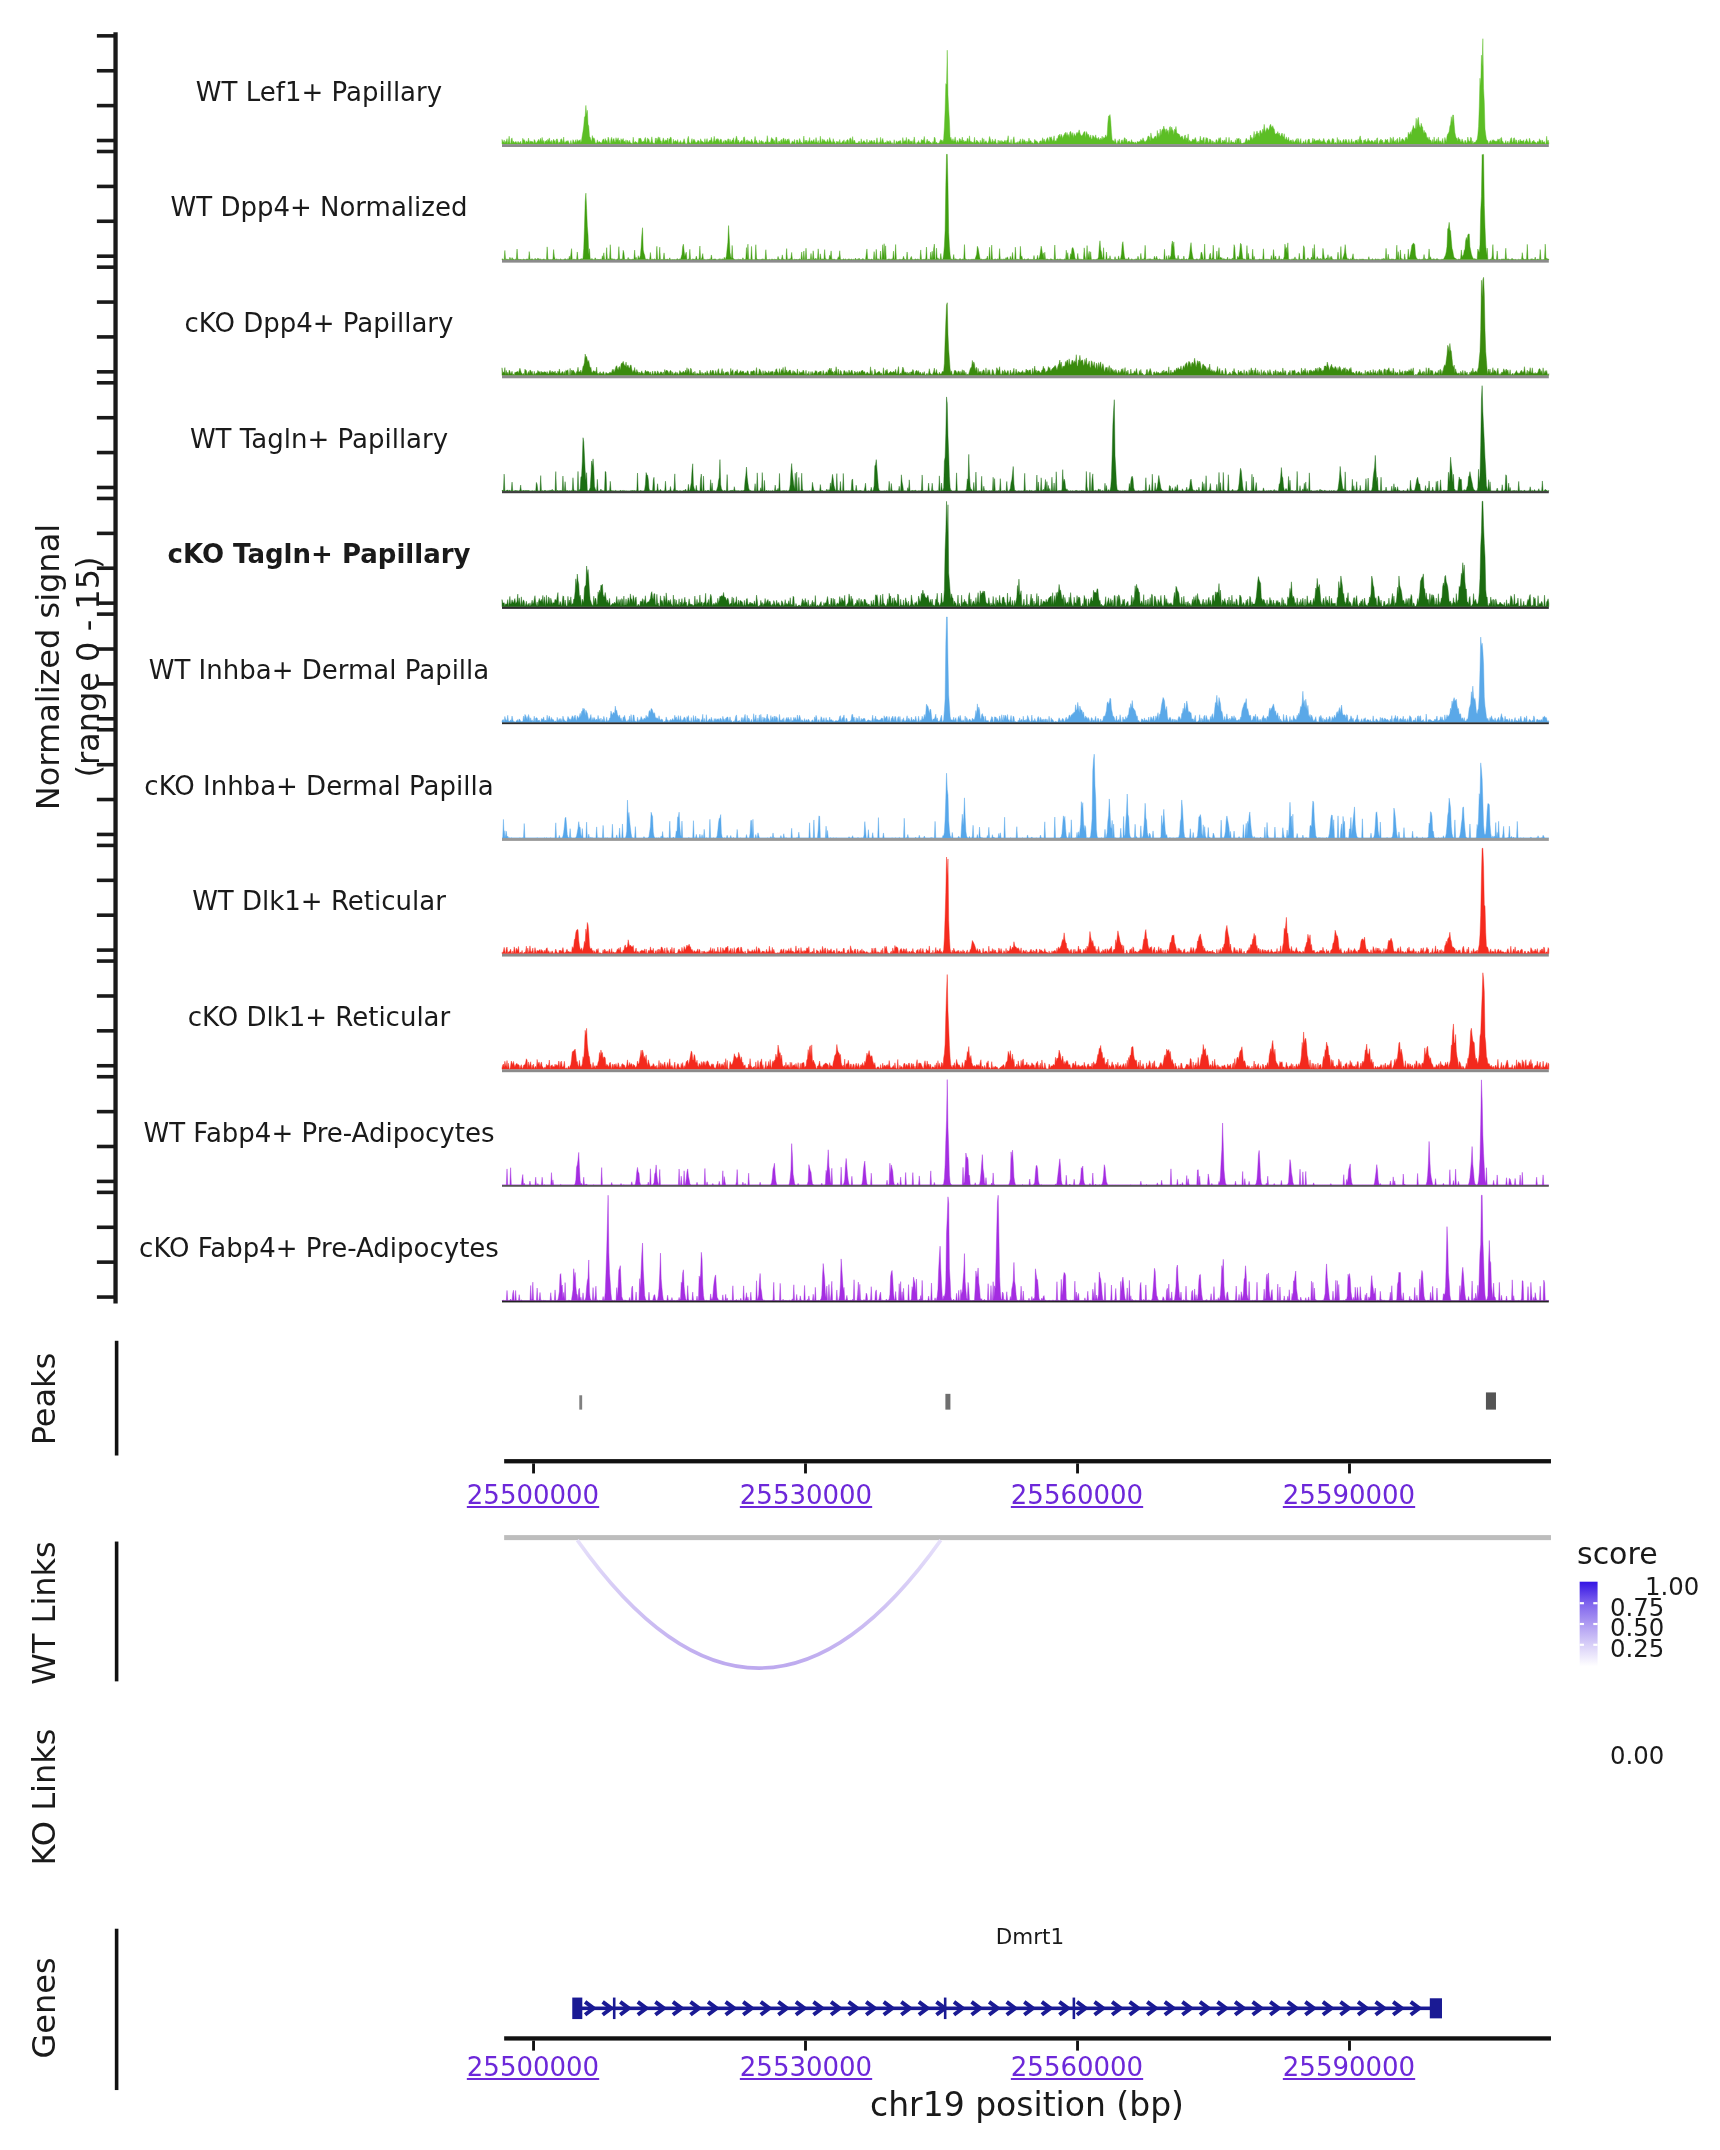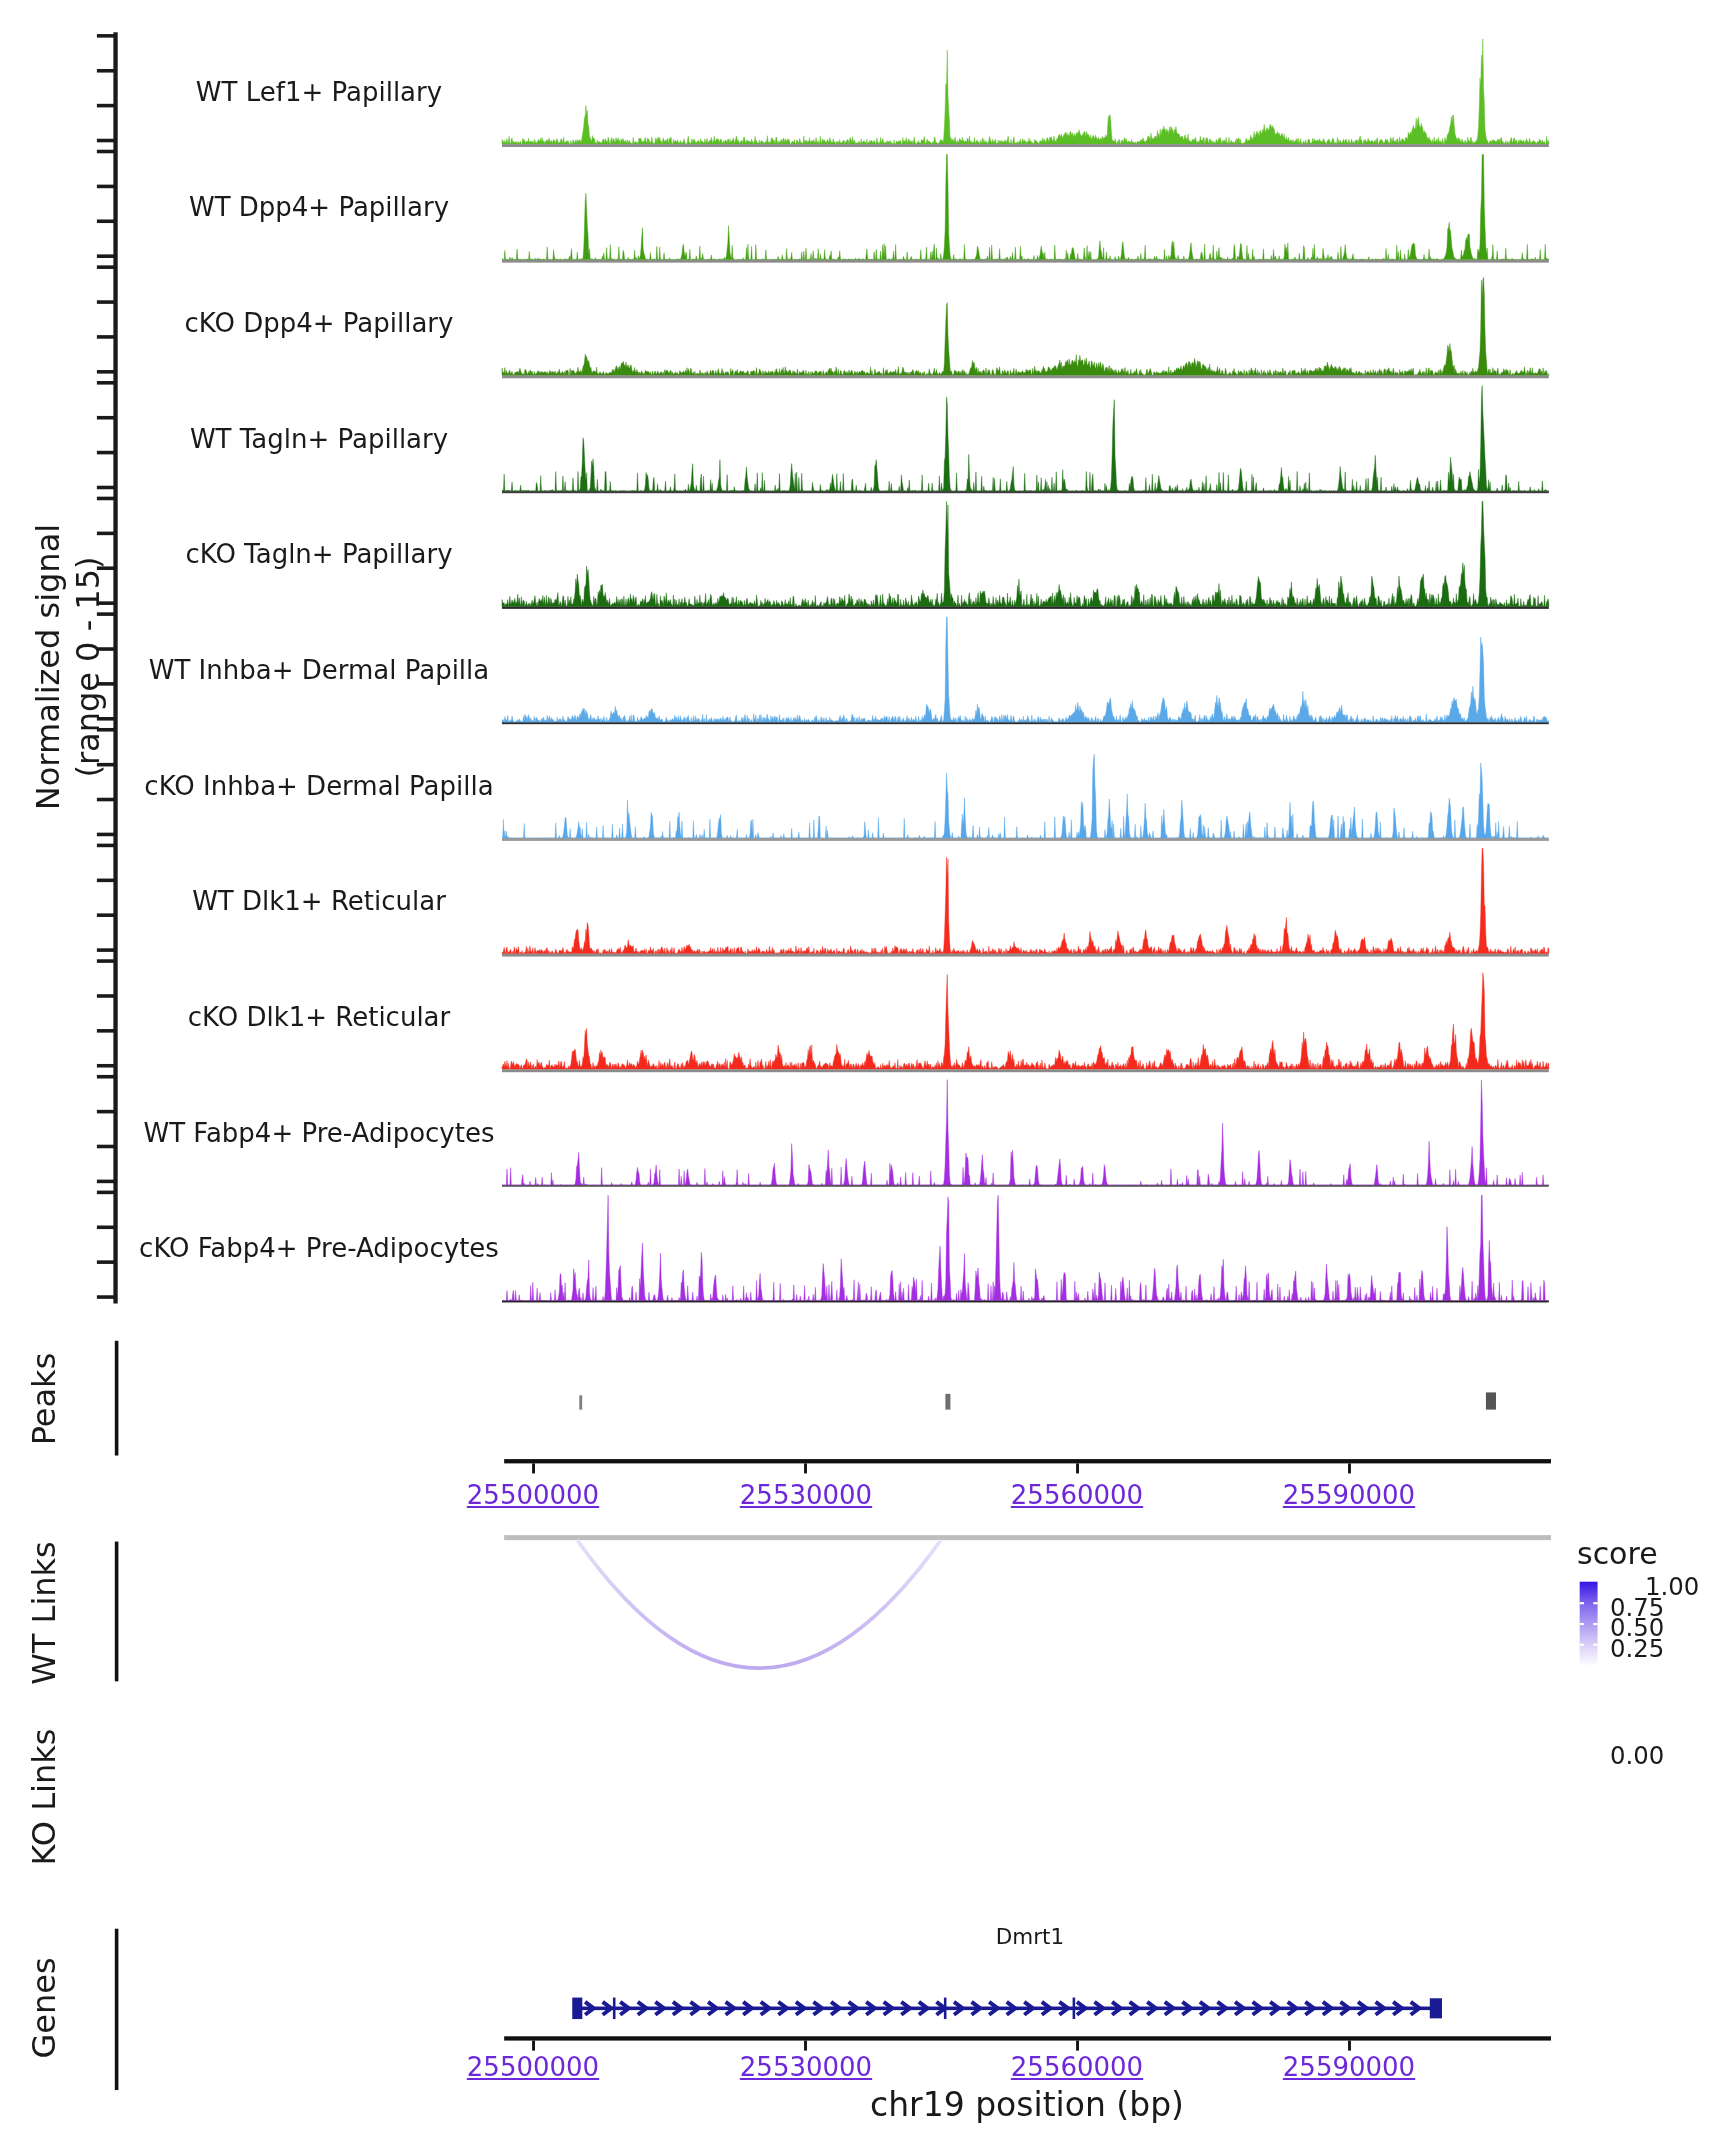--- a/index.html
+++ b/index.html
@@ -232,24 +232,24 @@
   <div class="txt rot ylab" style="left:68px;top:667px;">
     <div>Normalized signal</div>
     <div>(range 0 - 15)</div>
   </div>
   <div class="txt rot section-label" style="left:44px;top:1399px;">Peaks</div>
   <div class="txt rot section-label" style="left:44px;top:1613px;">WT Links</div>
   <div class="txt rot section-label" style="left:44px;top:1797px;">KO Links</div>
   <div class="txt rot section-label" style="left:44px;top:2008px;">Genes</div>
 
   <div class="txt track-label" style="top:92px;">WT Lef1+ Papillary</div>
-  <div class="txt track-label" style="top:207px;">WT Dpp4+ Papillary</div>
+  <div class="txt track-label" style="top:207px;">WT Dpp4+ Normalized</div>
   <div class="txt track-label" style="top:323px;">cKO Dpp4+ Papillary</div>
   <div class="txt track-label" style="top:439px;">WT Tagln+ Papillary</div>
-  <div class="txt track-label" style="top:554px;">cKO Tagln+ Papillary</div>
+  <div class="txt track-label" style="top:554px;font-weight:bold;">cKO Tagln+ Papillary</div>
   <div class="txt track-label" style="top:670px;">WT Inhba+ Dermal Papilla</div>
   <div class="txt track-label" style="top:786px;">cKO Inhba+ Dermal Papilla</div>
   <div class="txt track-label" style="top:901px;">WT Dlk1+ Reticular</div>
   <div class="txt track-label" style="top:1017px;text-align:center;">cKO Dlk1+ Reticular</div>
   <div class="txt track-label" style="top:1133px;">WT Fabp4+ Pre-Adipocytes</div>
   <div class="txt track-label" style="top:1248px;text-align:center;">cKO Fabp4+ Pre-Adipocytes</div>
 
   <div class="txt ticklab" style="left:533px;top:1480px;">25500000</div>
   <div class="txt ticklab" style="left:806px;top:1480px;">25530000</div>
   <div class="txt ticklab" style="left:1077px;top:1480px;">25560000</div>

